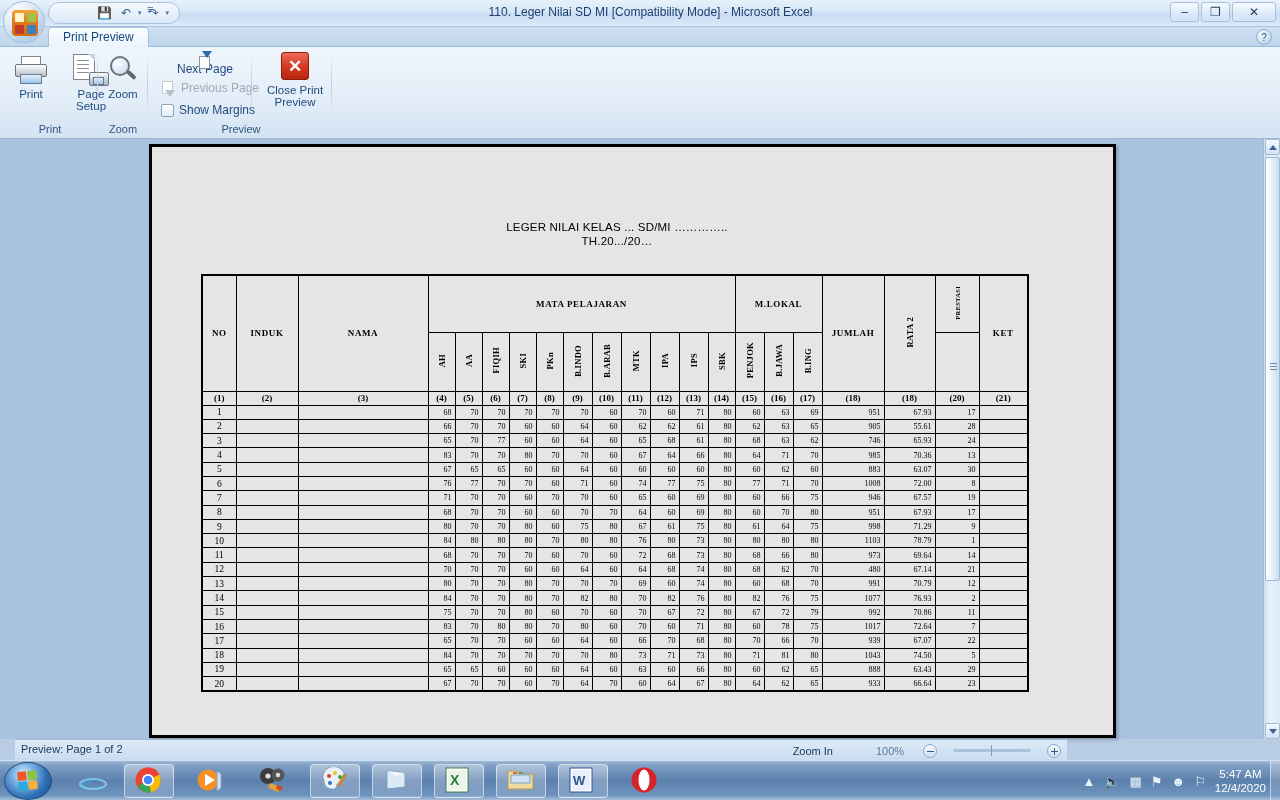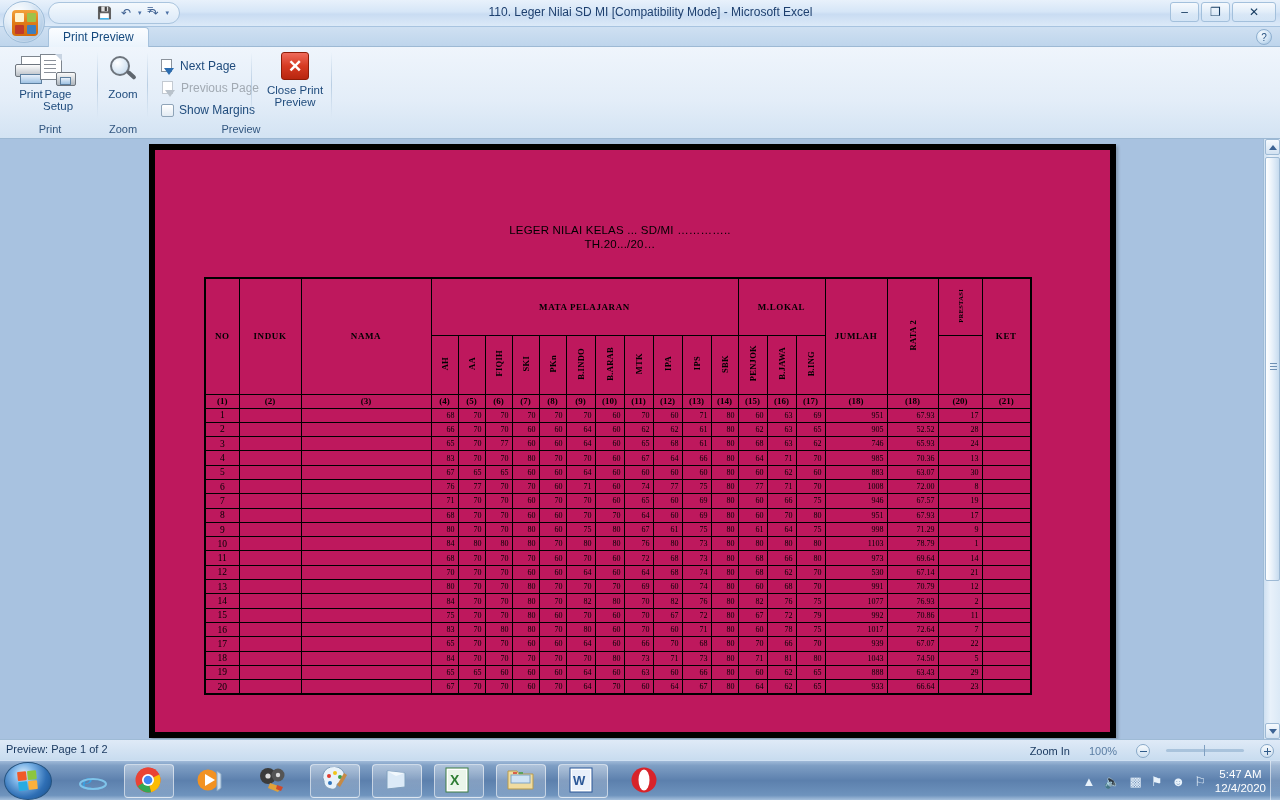--- a/index.html
+++ b/index.html
@@ -157,22 +157,22 @@
     color: #fff; font-size: 17px; font-weight: bold; line-height: 1;
   }
 
   
   .preview-area {
     position: absolute; left: 0; top: 139px; width: 1280px; height: 600px;
     background: #a8c2e0;
   }
   .page {
     position: absolute; left: 149px; top: 5px; width: 967px; height: 594px;
-    background: #be185d;
-    border: 6px solid #000000;
+    background: #e5e5e5;
+    border: 3px solid #000000;
     box-shadow: 2px 2px 3px rgba(0,0,0,0.22);
     overflow: hidden;
   }
   .doc-title {
     position: absolute; left: 0; top: 74px; width: 930px; text-align: center;
     font-family: "Liberation Sans", sans-serif; font-size: 11.5px; color: #000;
     letter-spacing: .2px;
   }
   .doc-title .l2 { margin-top: 2px; }
 
@@ -227,29 +227,29 @@
   .sthumb {
     position: absolute; left: 1px; top: 18px; width: 15px; height: 424px;
     background: linear-gradient(to right, #ffffff, #f2f7fc 30%, #dae8f6 70%, #c6dbee);
     border: 1px solid #9ebad5; border-radius: 2px;
   }
   .sgrip { position:absolute; left:4px; top:50%; margin-top:-3px; width:7px; height:1px; background:#6d8fb4;
     box-shadow: 0 3px 0 #6d8fb4, 0 -3px 0 #6d8fb4; }
 
   
   .statusbar {
-    position: absolute; left: 0; top: 739px; width: 1280px; height: 21px;
+    position: absolute; left: 15px; top: 739px; width: 1052px; height: 21px;
     background: linear-gradient(to bottom, #dfeaf7, #c8dcef);
     border-top: 1px solid #9fbbd6;
     font-size: 11px; color: #17365d;
   }
   .status-left { position: absolute; left: 6px; top: 3px; }
   .zoom-area { position: absolute; right: 6px; top: 0; height: 21px; display:flex; align-items:center; gap: 16px; }
   .zoom-label { font-size: 11px; color: #17365d; }
-  .zoom-pct { font-size: 11px; color: #5a7da3; width: 34px; text-align: center; }
+  .zoom-pct { font-size: 11px; color: #5a7da3; width: 34px; text-align: center; margin-left: 24px; }
   .zoom-minus, .zoom-plus {
     width: 14px; height: 14px; border-radius: 50%;
     background: linear-gradient(to bottom, #f6fafd, #cfe0f0);
     border: 1px solid #89a9c8; position: relative;
   }
   .zoom-minus::before, .zoom-plus::before {
     content:""; position:absolute; left:3px; top:6px; width:7px; height:1.5px; background:#35periods;
   }
   .zoom-minus::before { background:#2f5b8a; }
   .zoom-plus::before { background:#2f5b8a; }
@@ -328,21 +328,21 @@
     <div class="bigbtn" style="left:3px;">
       <div class="ico">
         <div class="printer">
             <div class="paper"></div>
             <div class="body"></div>
             <div class="out"></div>
           </div>
       </div>
       <div>Print</div>
     </div>
-    <div class="bigbtn" style="left:30px;">
+    <div class="bigbtn" style="left:63px;">
       <div class="ico">
         <div class="psetup">
             <div class="sheet">
               <div class="lines"></div>
             </div>
             <div class="mini"></div>
           </div>
       </div>
       <div>Page</div>
       <div>Setup</div>
@@ -359,21 +359,21 @@
             <div class="handle"></div>
           </div>
       </div>
       <div>Zoom</div>
     </div>
     <div class="glabel">Zoom</div>
     <div class="gsep"></div>
   </div>
 
   <div class="rgroup" style="left:150px; width:182px;">
-    <div class="smallitem" style="left:7px; top:8px;">
+    <div class="smallitem" style="left:24px; top:8px;flex-direction:column;">
       <span class="pageico">
           <span class="pg"></span>
           <span class="ar"></span>
         </span>
       <span>Next Page</span>
     </div>
     <div class="smallitem disabled" style="left:8px; top:30px;text-align:center;">
       <span class="pageico dis">
           <span class="pg"></span>
           <span class="ar"></span>
@@ -521,21 +521,21 @@
             <td class="num">64</td>
             <td class="num">60</td>
             <td class="num">62</td>
             <td class="num">62</td>
             <td class="num">61</td>
             <td class="num">80</td>
             <td class="num">62</td>
             <td class="num">63</td>
             <td class="num">65</td>
             <td class="num">905</td>
-            <td class="num">52.52</td>
+            <td class="num">55.61</td>
             <td class="num">28</td>
             <td class="thick-r"></td>
           </tr>
           <tr class="datarow">
             <td class="no thick-l">3</td>
             <td class=""></td>
             <td class=""></td>
             <td class="num">65</td>
             <td class="num">70</td>
             <td class="num">77</td>
@@ -750,21 +750,21 @@
             <td class="num">60</td>
             <td class="num">64</td>
             <td class="num">60</td>
             <td class="num">64</td>
             <td class="num">68</td>
             <td class="num">74</td>
             <td class="num">80</td>
             <td class="num">68</td>
             <td class="num">62</td>
             <td class="num">70</td>
-            <td class="num">530</td>
+            <td class="num">480</td>
             <td class="num">67.14</td>
             <td class="num">21</td>
             <td class="thick-r"></td>
           </tr>
           <tr class="datarow">
             <td class="no thick-l">13</td>
             <td class=""></td>
             <td class=""></td>
             <td class="num">80</td>
             <td class="num">70</td>

